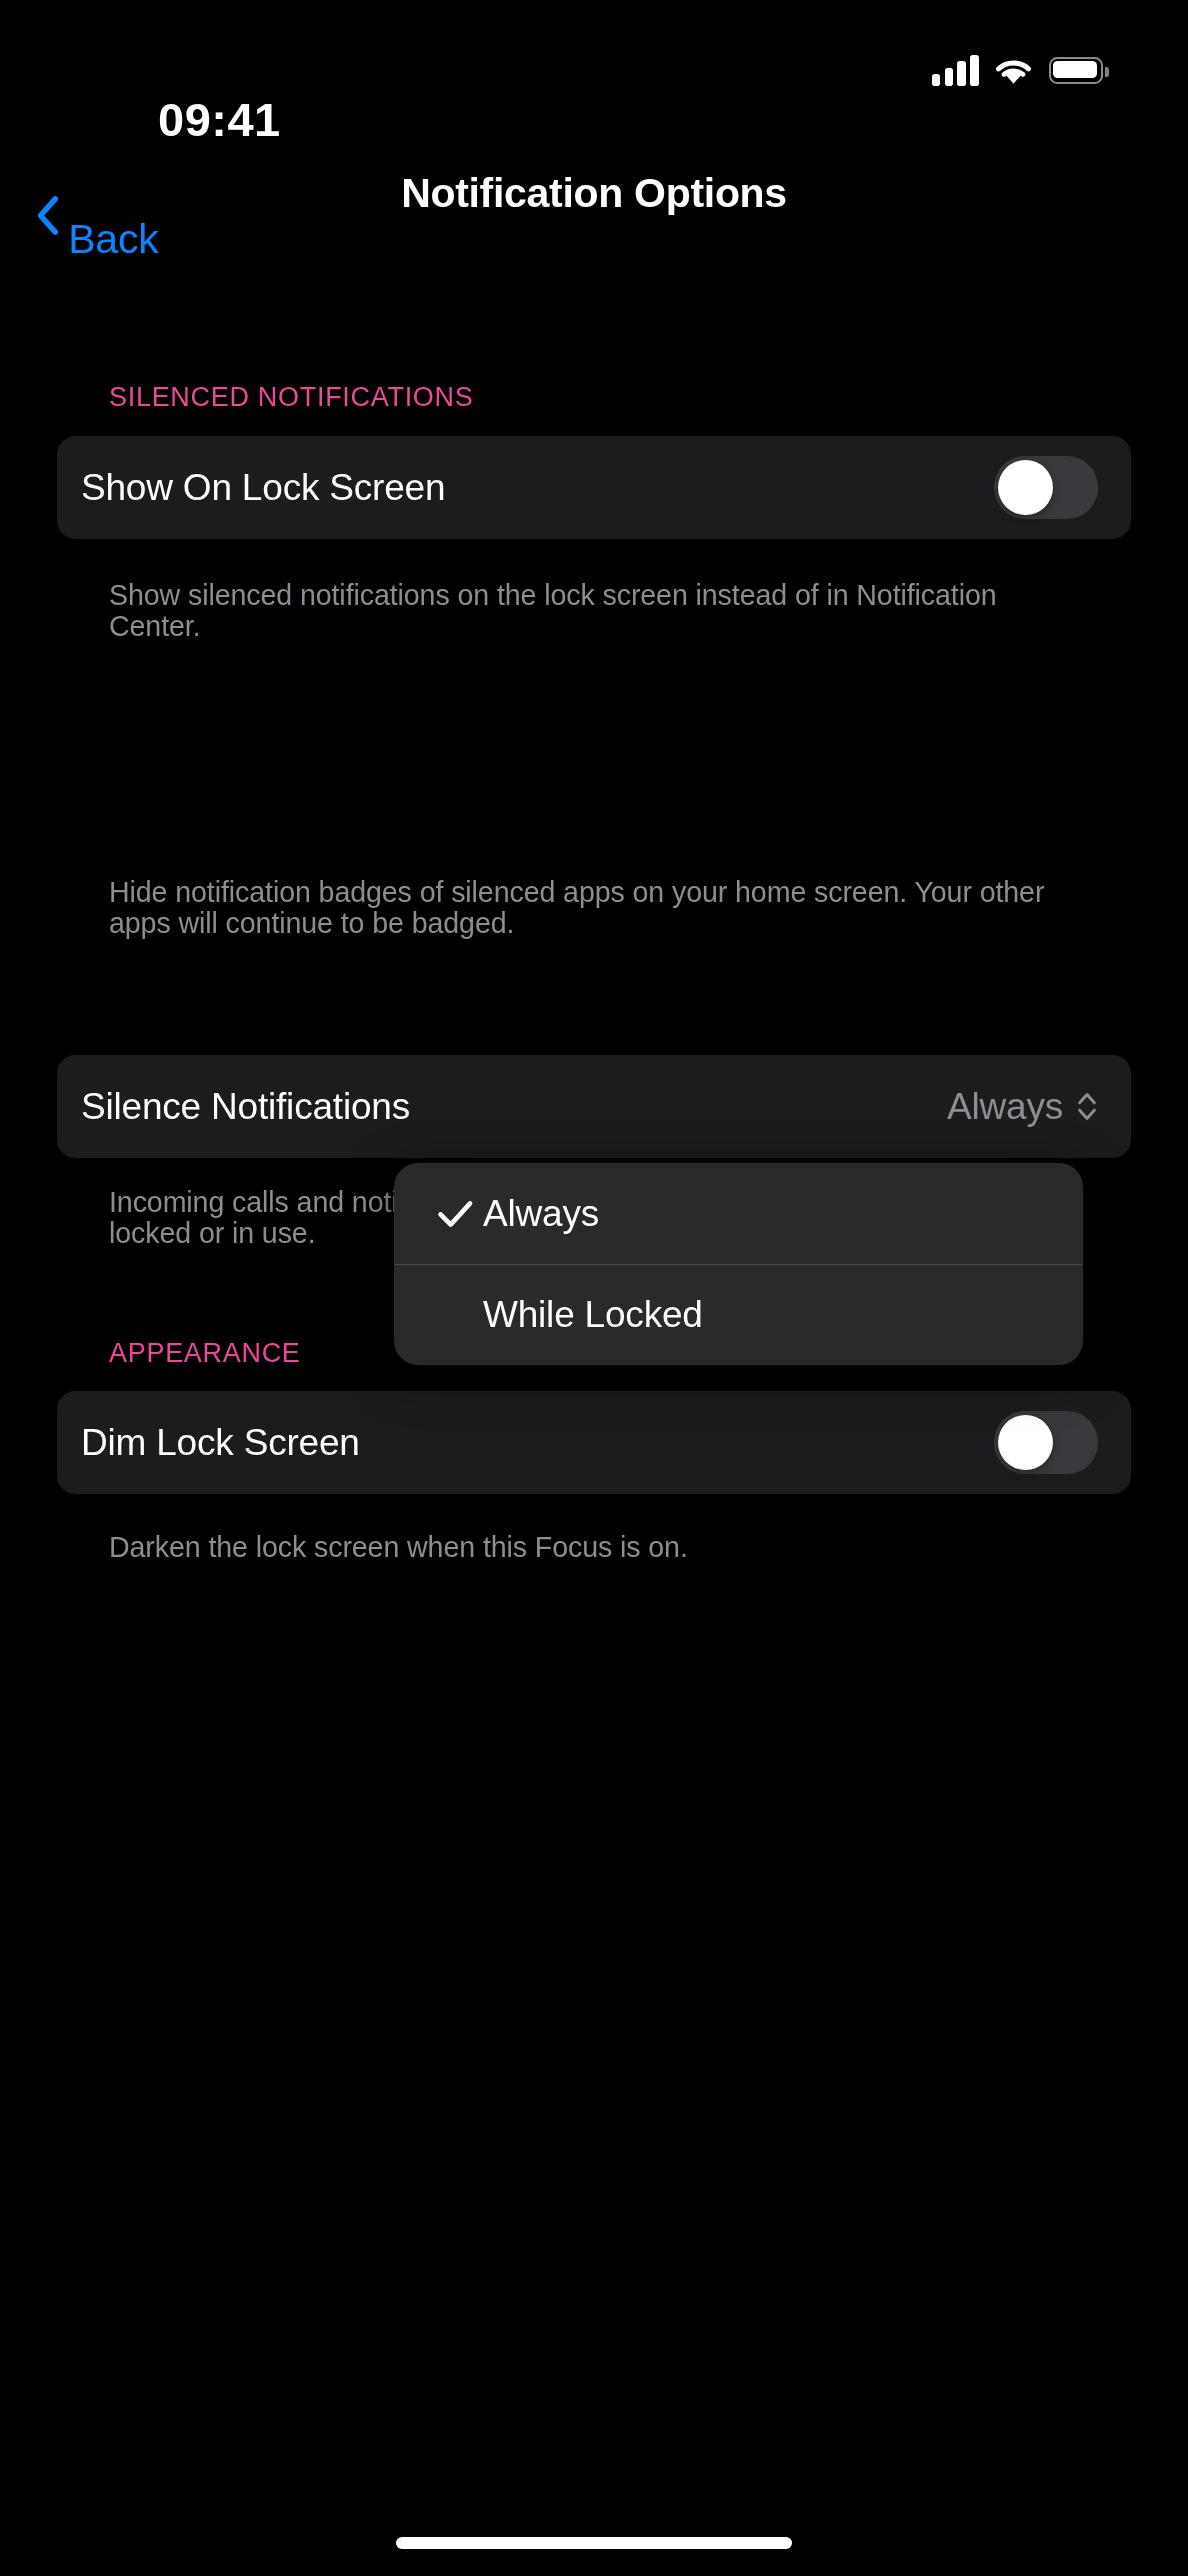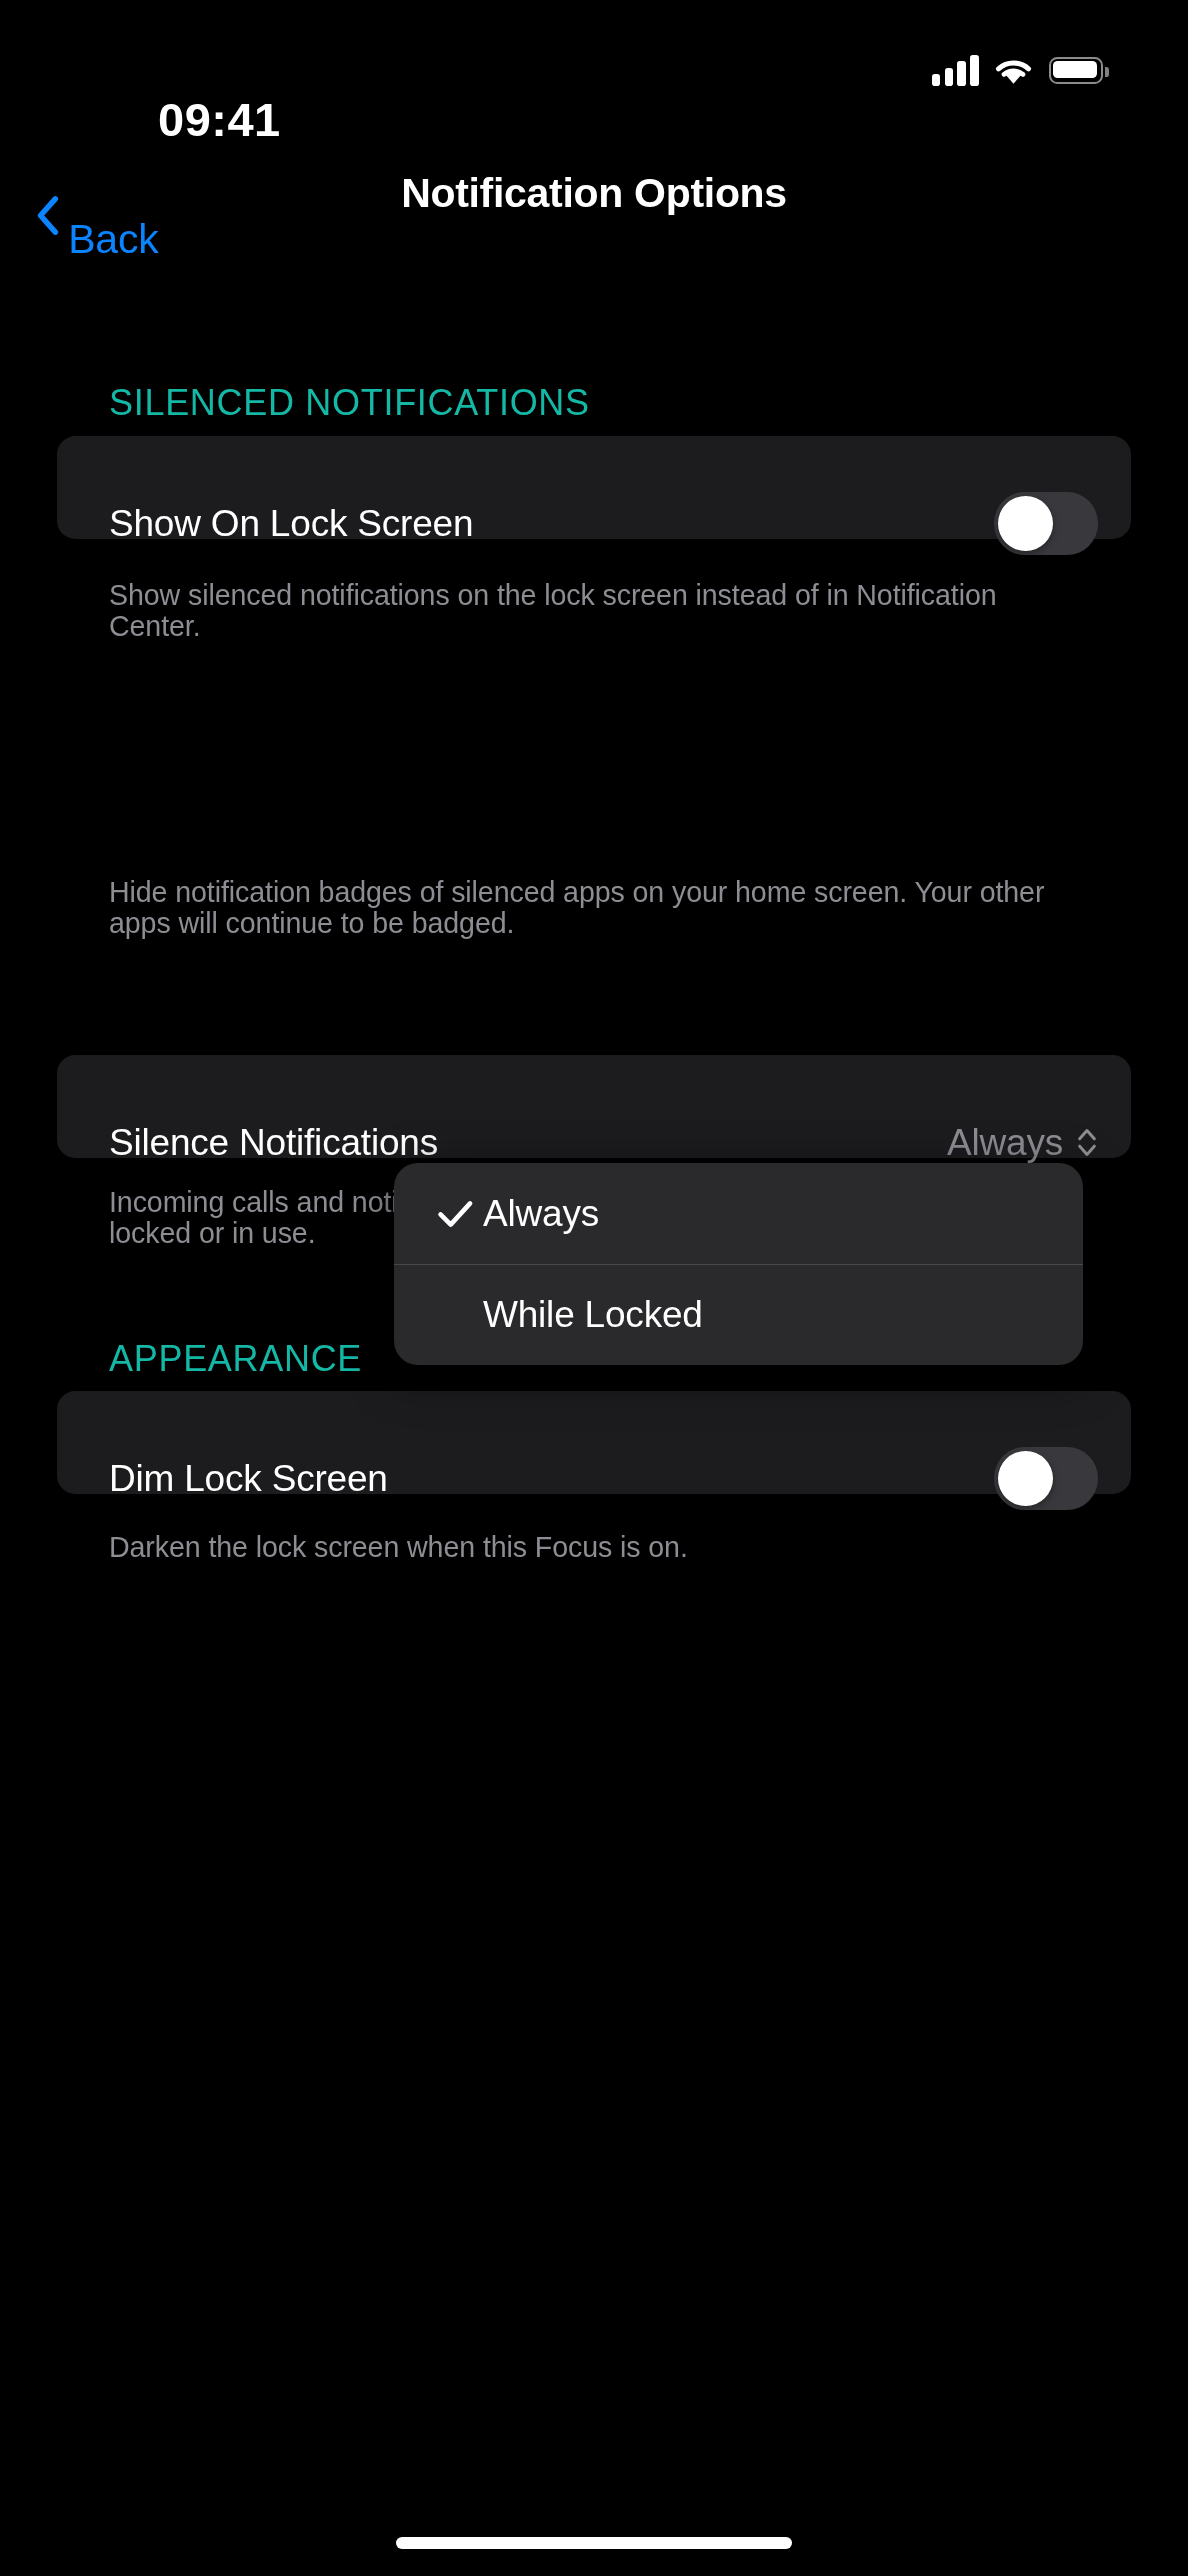--- a/index.html
+++ b/index.html
@@ -73,35 +73,34 @@
     text-align:center;
     font-size:41px; font-weight:700; color:#fff;
     letter-spacing:-0.3px;
   }
 
   
   .content { position:absolute; top:0; left:0; width:1188px; height:2576px; }
 
   .sec-header {
     position:absolute; left:109px;
-    font-size:36px; color:#14b8a6;
+    font-size:27px; color:#ec4899;
     letter-spacing:0.7px;
     text-transform:uppercase;
   }
   .card {
     position:absolute; left:57px; width:1074px;
     background:#1c1c1e;
     border-radius:18.4px;
   }
   .row {
     position:relative;
     height:100%;
     display:flex; align-items:center;
-    padding:0 33px 0 52px;
-    margin-top:36px;
+    padding:0 33px 0 24px;
   }
   .row-label {
     font-size:37px; color:#fff; letter-spacing:-0.2px;
     flex:1;
   }
   .row-value {
     font-size:37px; color:#8d8d93; letter-spacing:-0.2px;
     margin-right:13px;
   }
   .updown { width:22px; height:37px; }

